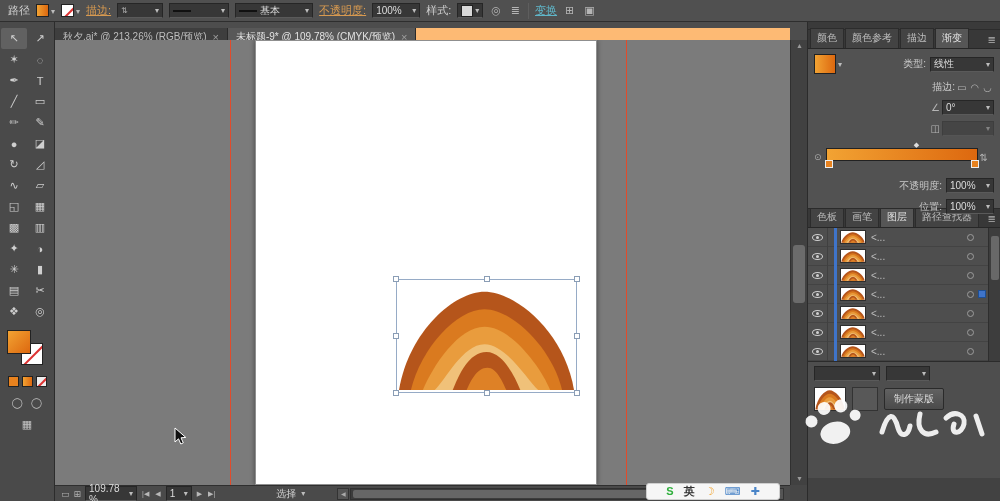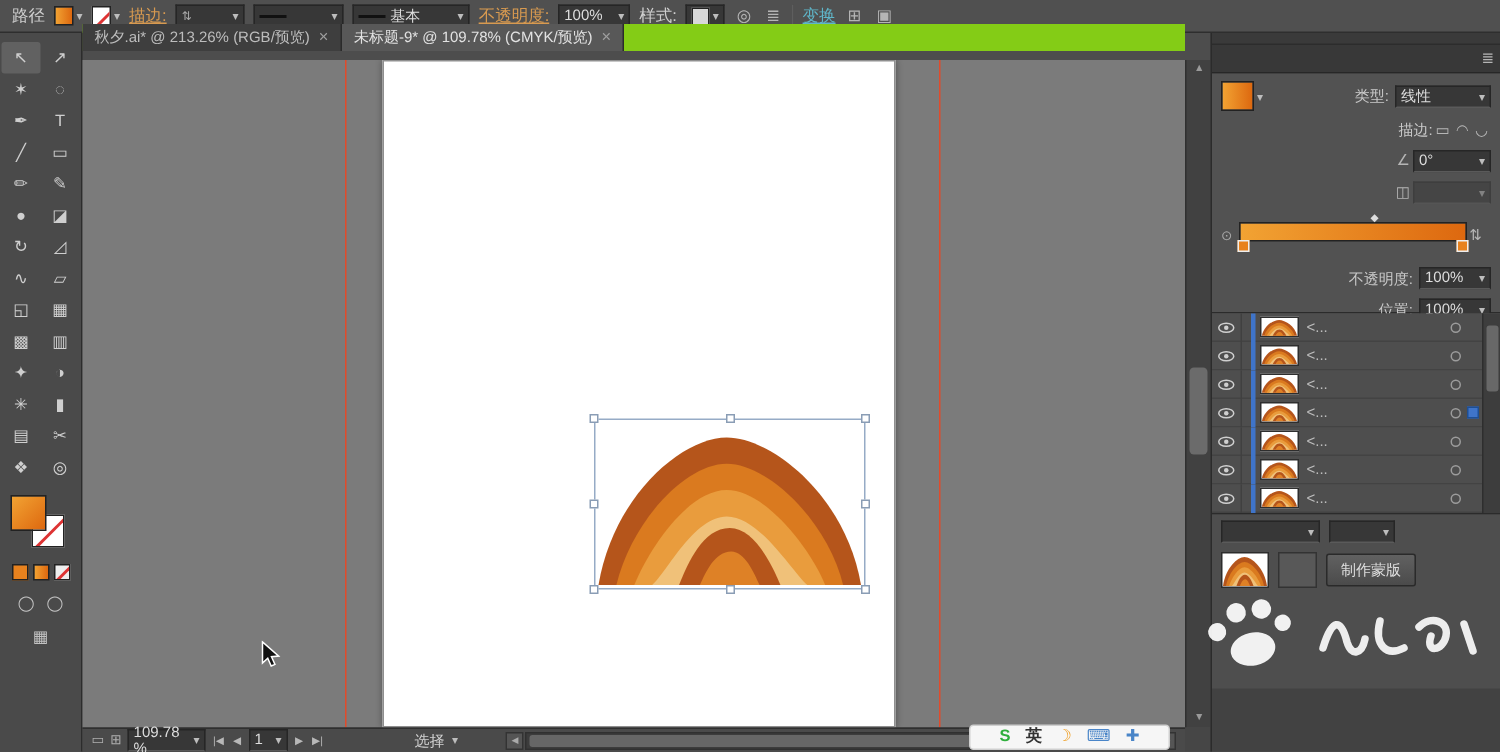--- a/index.html
+++ b/index.html
@@ -26,21 +26,21 @@
   .sw.sw-plain{background:#d8d8d8;width:12px;height:12px;}
   .caret::before{content:"▾";}
   .caret{font-size:8px;color:#bdbdbd;margin-left:2px;}
   .field{display:inline-flex;align-items:center;height:15px;background:var(--field);border:1px solid var(--fieldborder);border-bottom-color:#5a5a5a;color:#ddd;font-size:10px;padding:0 3px;}
   .field .caret{margin-left:auto;}
   .field.w26{width:26px}.field.w44{width:44px}.field.w46{width:46px}.field.w48{width:48px}.field.w52{width:52px}.field.w60{width:60px}.field.w64{width:64px}.field.w66{width:66px}.field.w78{width:78px}
   .mini-line{display:inline-block;width:18px;height:2px;background:#111;margin-right:3px;}
   .stepper{font-size:8px;color:#aaa;}
 
   
-  .tab-bar{position:absolute;left:55px;top:16px;width:735px;height:18px;background:#84cc16;display:flex;align-items:flex-end;}
+  .tab-bar{position:absolute;left:55px;top:28px;width:735px;height:18px;background:#fdba74;display:flex;align-items:flex-end;}
   .doc-tab{height:18px;display:flex;align-items:center;gap:6px;padding:0 8px;background:#3e3e3e;border-right:1px solid #2a2a2a;font-size:10px;color:#bdbdbd;max-width:220px;white-space:nowrap;}
   .doc-tab.active{background:#585858;color:#e2e2e2;}
   .doc-tab-close{color:#9f9f9f;font-size:11px;}
 
   
   .left-toolbar{position:absolute;left:0;top:22px;width:55px;height:479px;background:#4a4a4a;border-right:1px solid #2c2c2c;}
   .tools-grid{display:grid;grid-template-columns:26px 26px;justify-content:center;margin-top:6px;}
   .tool-cell{height:21px;display:flex;align-items:center;justify-content:center;color:#cfcfcf;font-size:11px;}
   .tool-cell:nth-child(1){background:#616161;border-radius:2px;}
   .fillstroke{position:relative;width:44px;height:40px;margin:8px auto 0;}
@@ -319,20 +319,26 @@
           <span class="sb-thumb"></span>
         </span>
       <span class="sb-arrow i-right"></span>
     </span>
   </div>
 
   <div class="right-dock">
     <div class="dock-strip"></div>
 
     <div class="ptabs-row">
+      <span style="display:flex">
+          <span class="ptab">颜色</span>
+          <span class="ptab">颜色参考</span>
+          <span class="ptab">描边</span>
+          <span class="ptab active">渐变</span>
+        </span>
       <span class="pmenu i-menu"></span>
     </div>
 
     <div class="gradient-panel">
       <div class="gp-row">
         <span class="gp-thumb" style="background: linear-gradient(90deg, rgb(242, 163, 51), rgb(221, 104, 15));"></span>
         <span class="caret"></span>
         <span class="gp-spacer"></span>
         <span class="gp-label">类型:</span>
         <span class="field w64" style="margin-left:4px">
@@ -383,20 +389,29 @@
       <div class="gp-row">
         <span class="gp-spacer"></span>
         <span class="gp-label">位置:</span>
         <span class="field w48" style="margin-left:4px">
             <span>100%</span>
             <span class="caret"></span>
           </span>
       </div>
     </div>
 
+    <div class="ptabs-row">
+      <span style="display:flex">
+          <span class="ptab">色板</span>
+          <span class="ptab">画笔</span>
+          <span class="ptab active">图层</span>
+          <span class="ptab">路径查找器</span>
+        </span>
+      <span class="pmenu i-menu"></span>
+    </div>
 
     <div class="layers-panel">
       <div class="layer-rows">
           <div class="lrow">
             <span class="eye">
               <i></i>
             </span>
             <span class="lbar"></span>
             <span class="lthumb">
               <svg viewBox="0 0 180 115" preserveAspectRatio="none">

